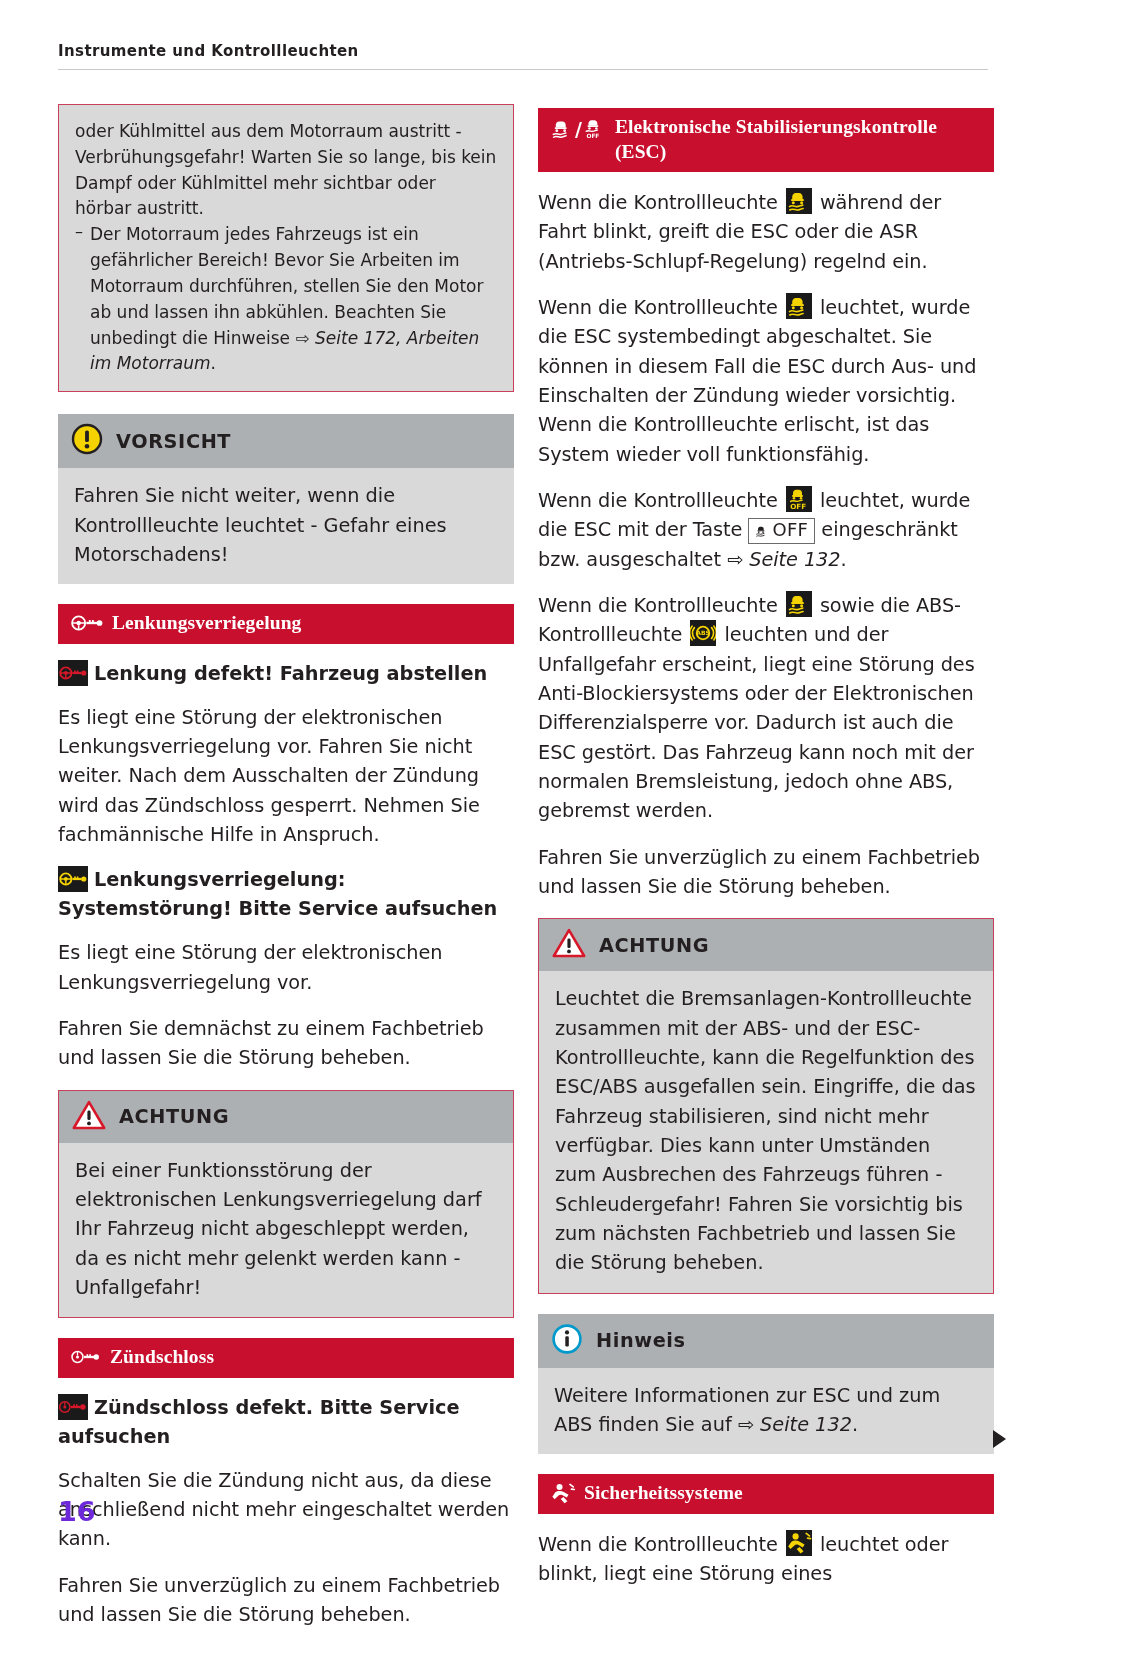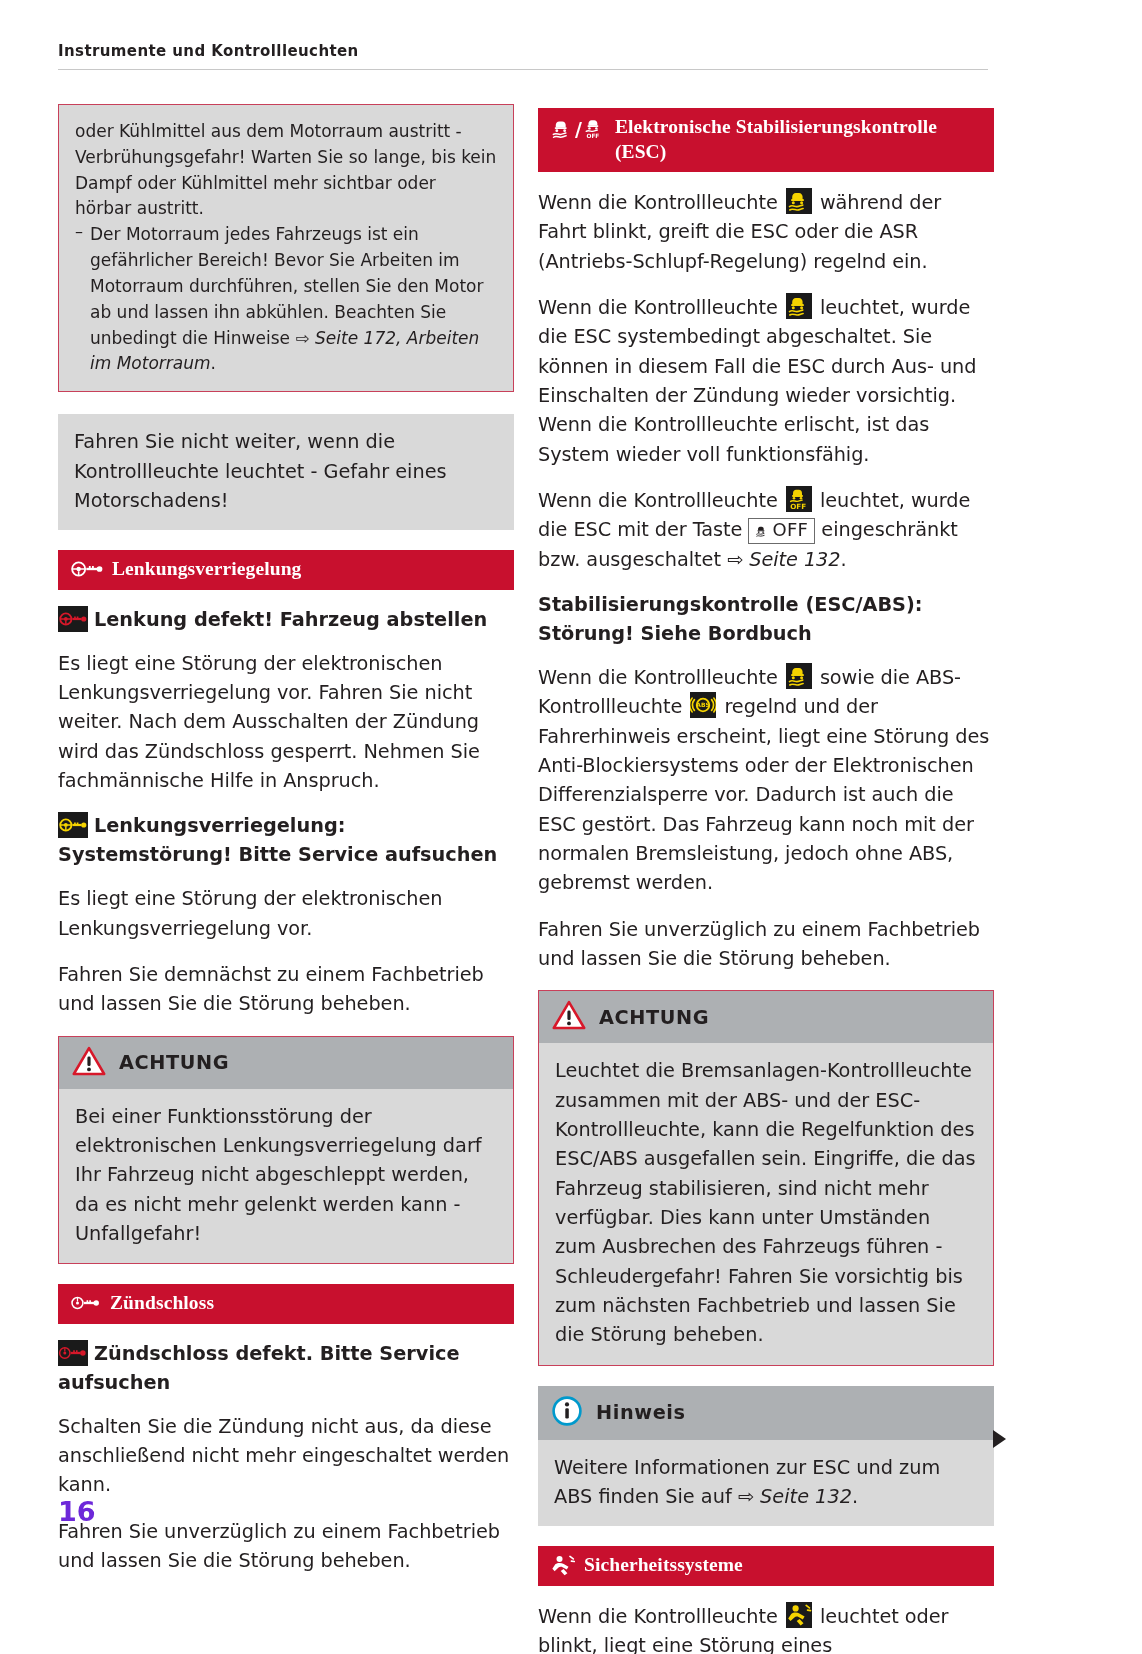--- a/index.html
+++ b/index.html
@@ -237,20 +237,30 @@
 
       <div class="cont-box">
         <p>oder Kühlmittel aus dem Motorraum austritt - Verbrühungsgefahr! Warten Sie so lange, bis kein Dampf oder Kühlmittel mehr sichtbar oder hörbar austritt.</p>
         <div class="dash-item">
           <span class="dash">–</span>
           <p><span>Der Motorraum jedes Fahrzeugs ist ein gefährlicher Bereich! Bevor Sie Arbeiten im Motorraum durchführen, stellen Sie den Motor ab und lassen ihn abkühlen. Beachten Sie unbedingt die Hinweise </span><span class="arrow-ref">⇨&nbsp;</span><span class="xref" style="white-space:normal">Seite 172, Arbeiten im Motorraum</span><span>.</span></p>
         </div>
       </div>
 
       <div class="box">
+        <div class="box-head">
+          <span>
+            <svg width="32" height="32" viewBox="0 0 32 32">
+              <circle cx="16" cy="16" r="14" fill="#f5d300" stroke="#231f20" stroke-width="2.4"></circle>
+              <rect x="14.1" y="7.5" width="3.8" height="11.6" rx="1.6" fill="#231f20"></rect>
+              <circle cx="16" cy="23.2" r="2.3" fill="#231f20"></circle>
+            </svg>
+          </span>
+          <span class="box-title">VORSICHT</span>
+        </div>
         <div class="box-body">
           <p>Fahren Sie nicht weiter, wenn die Kontrollleuchte leuchtet - Gefahr eines Motorschadens!</p>
         </div>
       </div>
 
       <div class="banner">
         <span class="banner-icons">
           <svg width="32" height="22" viewBox="0 0 46 26">
             <circle cx="11" cy="13" r="9.4" fill="none" stroke="#ffffff" stroke-width="2.6"></circle>
             <circle cx="11" cy="13" r="3.2" fill="#ffffff"></circle>
@@ -392,39 +402,38 @@
           <text x="12.2" y="23.4" font-family="DejaVu Sans, sans-serif" font-size="7.2" font-weight="bold" fill="#f5d300" text-anchor="middle">OFF</text>
         </svg></span><span> leuchtet, wurde die ESC mit der Taste </span><span class="key-btn"><svg width="15" height="15" viewBox="0 0 20 20">
               <path d="M5.4 6.6 c0-1.6 1.1-2.9 2.6-2.9h2.3c1.5 0 2.6 1.3 2.6 2.9v1.8H5.4z" fill="#231f20"></path>
               <rect x="4.6" y="8.2" width="9.3" height="1.5" rx="0.7" fill="#231f20"></rect>
               <circle cx="6.3" cy="10.9" r="1.1" fill="#231f20"></circle>
               <circle cx="12.1" cy="10.9" r="1.1" fill="#231f20"></circle>
               <path d="M3.5 13.6 c1.8-1.3 3.5-0.1 5.2 0 1.8 0.2 3.1-1 4.6-1.1" fill="none" stroke="#231f20" stroke-width="1.2" stroke-linecap="round"></path>
               <path d="M3.7 16.2 c1.8-1.3 3.5-0.1 5.2 0 1.8 0.2 3.1-1 4.6-1.1" fill="none" stroke="#231f20" stroke-width="1.2" stroke-linecap="round"></path>
             </svg><span class="kb-label">OFF</span></span><span> eingeschränkt bzw. ausgeschaltet </span><span class="arrow-ref">⇨&nbsp;</span><span class="xref">Seite 132</span><span>.</span></p>
 
-      <p class="sub-head">Stabilisierungskontrolle (ESC/ABS): Störung! Siehe Bordbuch</p>
 
       <p class="body-text"><span>Wenn die Kontrollleuchte </span><span class="tile">
         <svg width="26" height="26" viewBox="0 0 26 26">
           <path d="M6.2 8.9 c0-2.1 1.5-3.9 3.6-3.9h3.2c2.1 0 3.6 1.8 3.6 3.9v2.4H6.2z" fill="#f5d300"></path>
           <rect x="5.1" y="11.1" width="12.8" height="2" rx="0.9" fill="#f5d300"></rect>
           <circle cx="7.3" cy="14.8" r="1.5" fill="#f5d300"></circle>
           <circle cx="15.6" cy="14.8" r="1.5" fill="#f5d300"></circle>
           <path d="M3.5 18.6 c2.4-1.9 4.7-0.2 7.1 0 2.4 0.2 4.3-1.4 6.2-1.5" fill="none" stroke="#f5d300" stroke-width="1.6" stroke-linecap="round"></path>
           <path d="M3.8 22 c2.4-1.9 4.7-0.2 7.1 0 2.4 0.2 4.3-1.4 6.2-1.5" fill="none" stroke="#f5d300" stroke-width="1.6" stroke-linecap="round"></path>
         </svg></span><span> sowie die ABS-Kontrollleuchte </span><span class="tile">
         <svg width="26" height="26" viewBox="0 0 26 26">
           <circle cx="13" cy="13" r="6.3" fill="none" stroke="#f5d300" stroke-width="1.8"></circle>
           <text x="13" y="15.4" font-family="DejaVu Sans, sans-serif" font-size="6" font-weight="bold" fill="#f5d300" text-anchor="middle">ABS</text>
           <path d="M4.4 7.6 a8.4 8.4 0 0 0 0 10.8" fill="none" stroke="#f5d300" stroke-width="1.7" stroke-linecap="round"></path>
           <path d="M2.2 6 a11 11 0 0 0 0 14" fill="none" stroke="#f5d300" stroke-width="1.5" stroke-linecap="round"></path>
           <path d="M21.6 7.6 a8.4 8.4 0 0 1 0 10.8" fill="none" stroke="#f5d300" stroke-width="1.7" stroke-linecap="round"></path>
           <path d="M23.8 6 a11 11 0 0 1 0 14" fill="none" stroke="#f5d300" stroke-width="1.5" stroke-linecap="round"></path>
-        </svg></span><span> regelnd und der Fahrerhinweis erscheint, liegt eine Störung des Anti-Blockiersystems oder der Elektronischen Differenzialsperre vor. Dadurch ist auch die ESC gestört. Das Fahrzeug kann noch mit der normalen Bremsleistung, jedoch ohne ABS, gebremst werden.</span></p>
+        </svg></span><span> leuchten und der Unfallgefahr erscheint, liegt eine Störung des Anti-Blockiersystems oder der Elektronischen Differenzialsperre vor. Dadurch ist auch die ESC gestört. Das Fahrzeug kann noch mit der normalen Bremsleistung, jedoch ohne ABS, gebremst werden.</span></p>
 
       <p class="body-text">Fahren Sie unverzüglich zu einem Fachbetrieb und lassen Sie die Störung beheben.</p>
 
       <div class="box bordered">
         <div class="box-head">
           <span>
             <svg width="34" height="30" viewBox="0 0 34 30">
               <path d="M17 2.2 L32.2 28 H1.8 Z" fill="#ffffff" stroke="#d7182a" stroke-width="2.6" stroke-linejoin="round"></path>
               <rect x="15.4" y="10.5" width="3.2" height="9.6" rx="1.4" fill="#231f20"></rect>
               <circle cx="17" cy="23.4" r="1.9" fill="#231f20"></circle>

